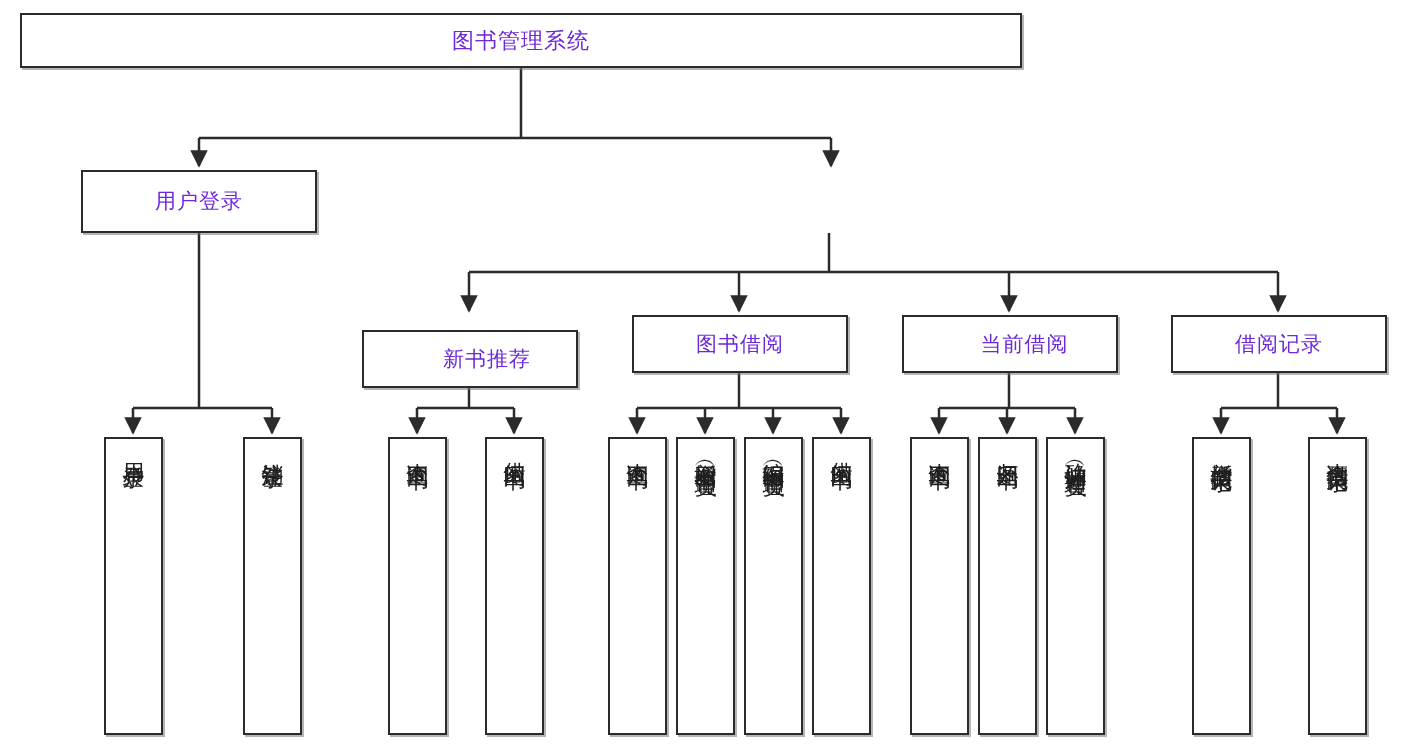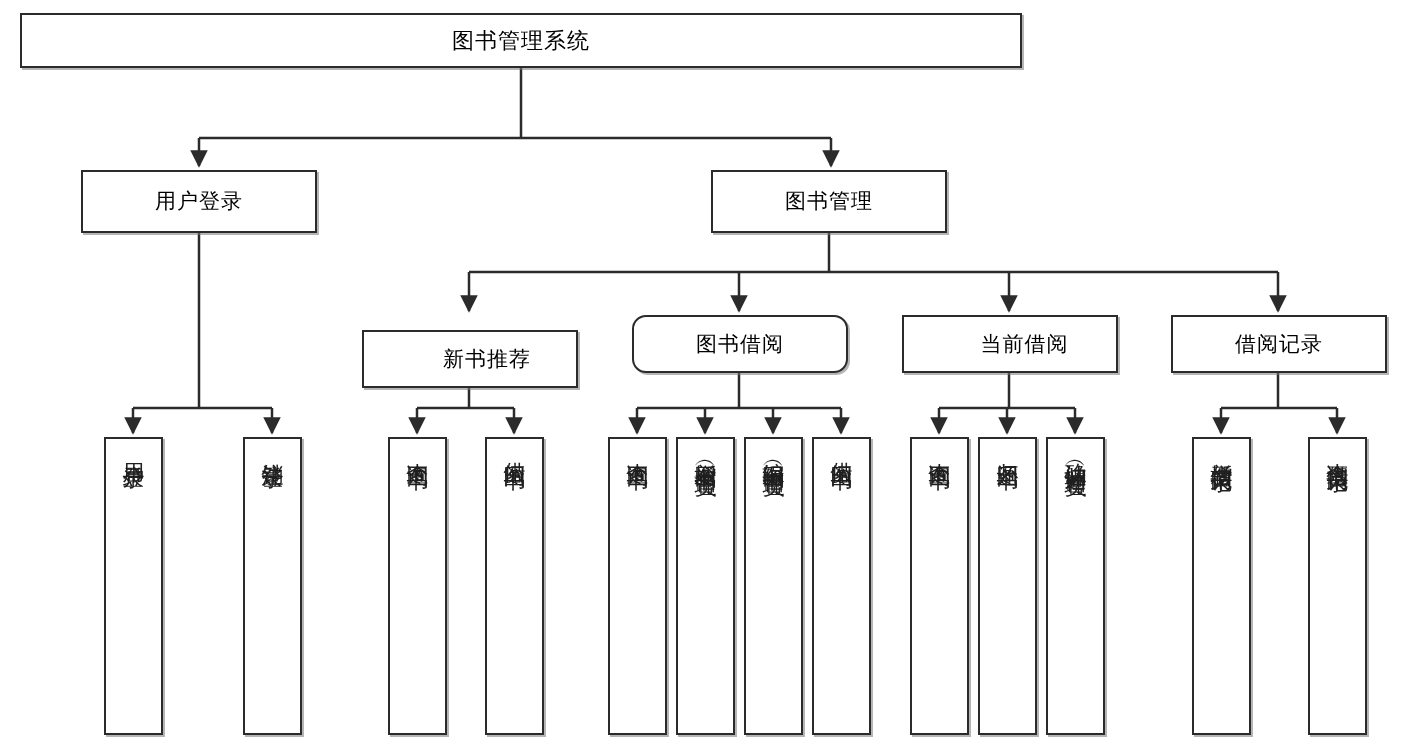--- a/index.html
+++ b/index.html
@@ -31,21 +31,21 @@
     box-shadow:2px 2px 0 rgba(120,120,120,0.55);
     display:flex;
     align-items:center;
     justify-content:center;
     text-align:center;
   }
   .node .label{
     font-size:21px;
     line-height:1.25;
     letter-spacing:1px;
-    color:#000000;
+    color:#6d28d9;
     white-space:nowrap;
   }
   
   .node.root .label{font-size:22px;}
   
   .node.leaf{
     align-items:flex-start;
     justify-content:center;
     padding-top:6px;
   }
@@ -126,28 +126,25 @@
     </g>
   </svg>
 
   <div class="node root" style="left:20px; top:13px; width:1002px; height:55px;">
     <span class="label">图书管理系统</span>
   </div>
 
   <div class="node" style="left:81px; top:170px; width:236px; height:63px;">
     <span class="label">用户登录</span>
   </div>
-  <div class="node" style="left:711px; top:170px; width:236px; height:63px;">
-    <span class="label">图书管理</span>
-  </div>
 
   <div class="node" style="left:362px; top:330px; width:216px; height:58px;padding-left:34px;">
     <span class="label">新书推荐</span>
   </div>
-  <div class="node" style="left:632px; top:315px; width:216px; height:58px;border-radius:14px;">
+  <div class="node" style="left:632px; top:315px; width:216px; height:58px;">
     <span class="label">图书借阅</span>
   </div>
   <div class="node" style="left:902px; top:315px; width:216px; height:58px;padding-left:29px;">
     <span class="label">当前借阅</span>
   </div>
   <div class="node" style="left:1171px; top:315px; width:216px; height:58px;">
     <span class="label">借阅记录</span>
   </div>
 
   <div class="node leaf" style="left:104px; top:437px; width:59px; height:298px;">

